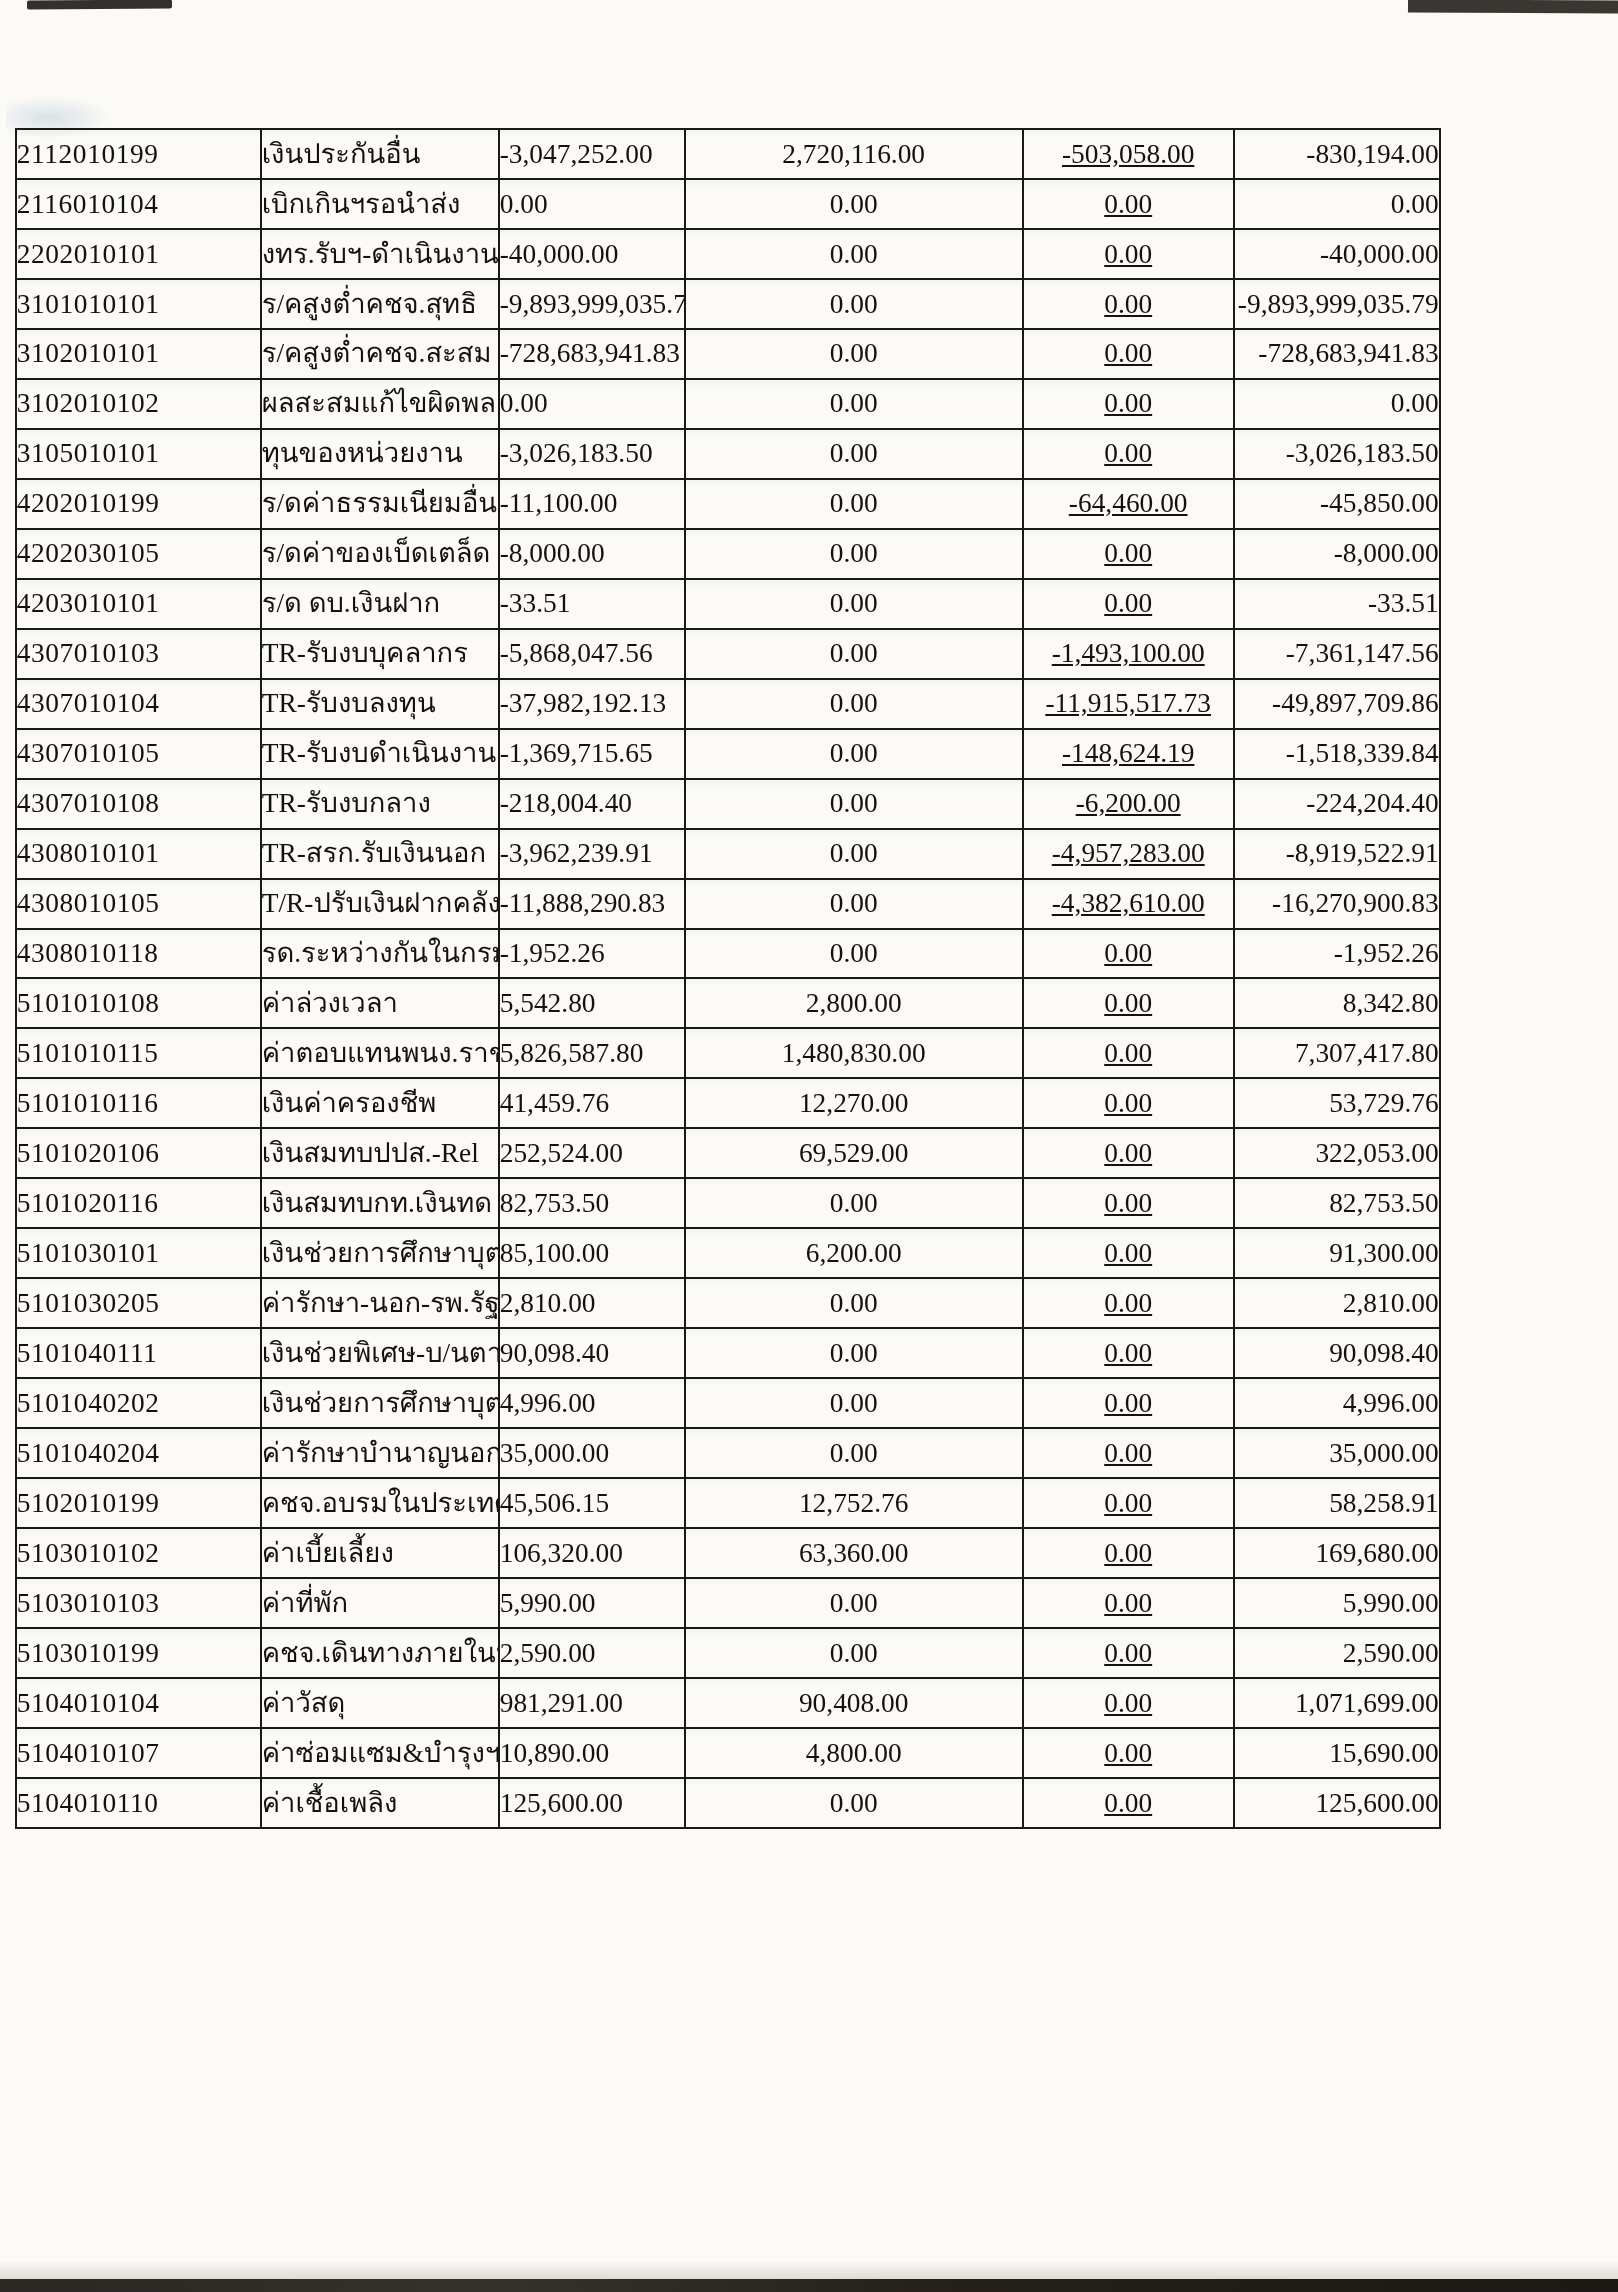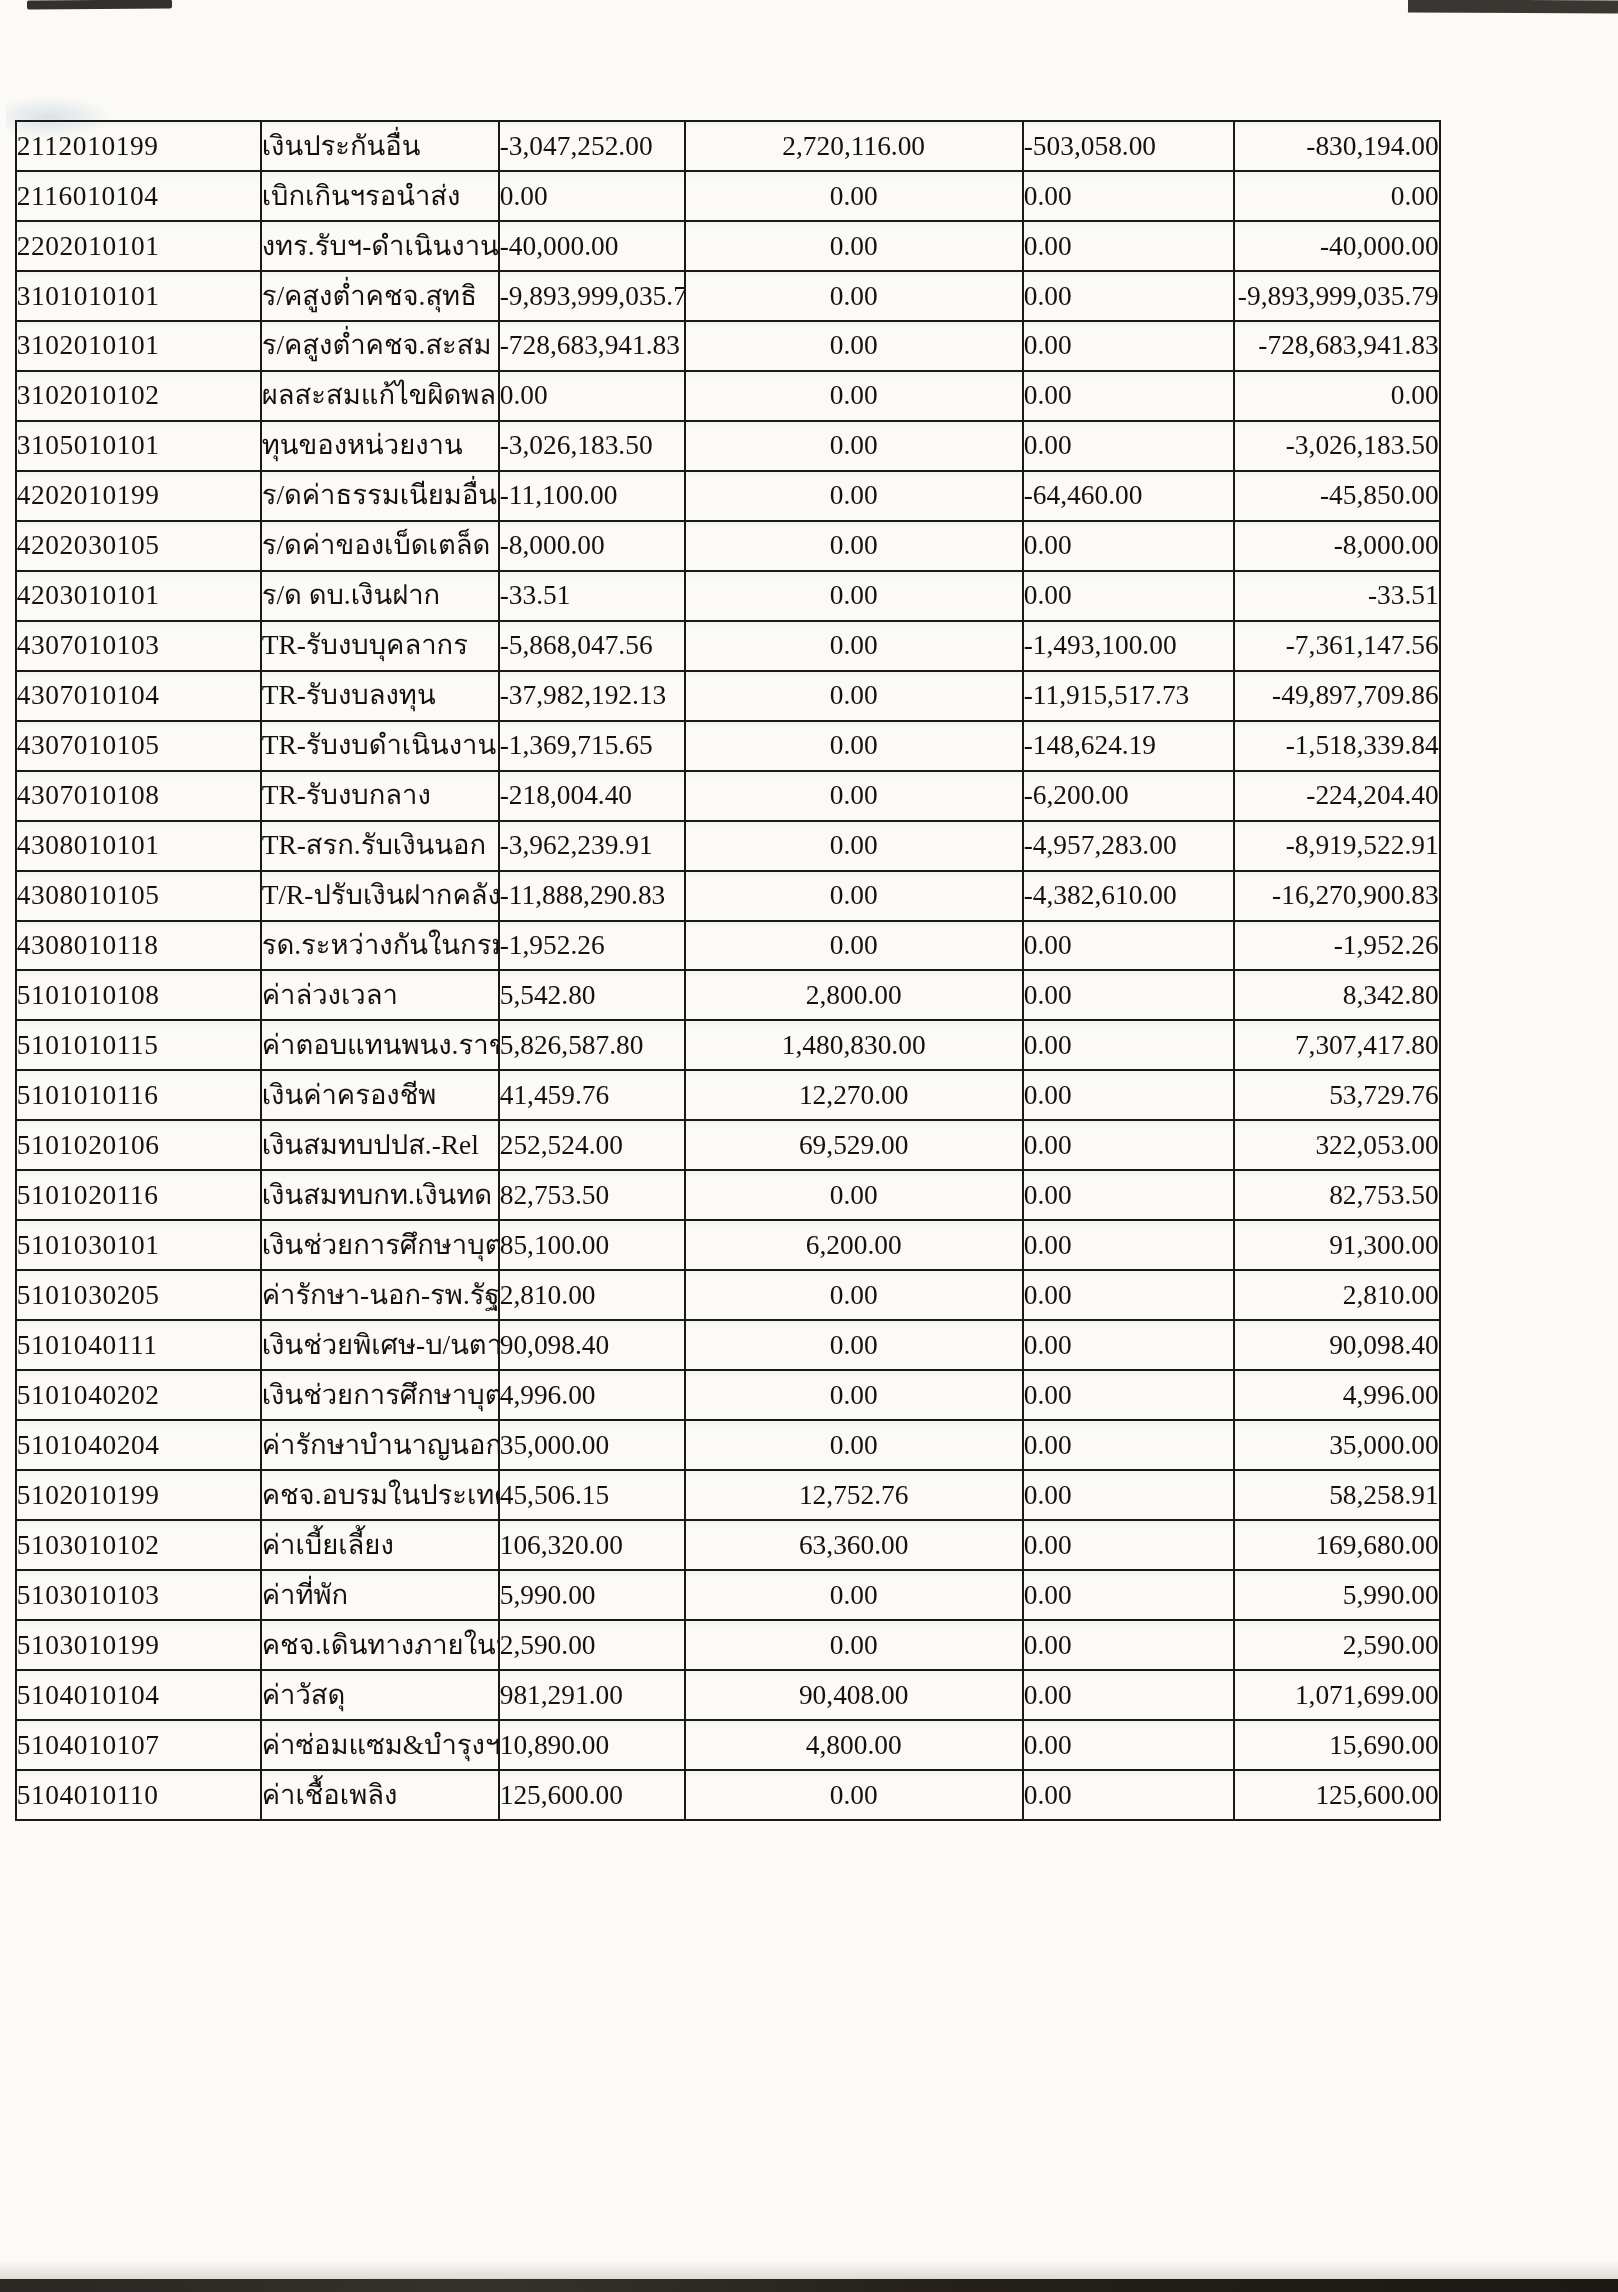--- a/index.html
+++ b/index.html
@@ -21,38 +21,38 @@
   
   .mark-tl{position:absolute;left:27.4px;top:0;width:145px;height:8.8px;background:#34312d;transform:rotate(-.4deg);border-radius:2px;}
   .mark-tr{position:absolute;left:1408px;top:0;width:210px;height:12.7px;background:#3a3733;transform:rotate(.3deg);}
   .smudge{position:absolute;left:5.9px;top:96px;width:108px;height:43px;
     background:radial-gradient(ellipse at 40% 50%, rgba(190,205,218,.55), rgba(190,205,218,0) 70%);}
   .pre-bar{position:absolute;left:0;top:2260px;width:1618px;height:18.6px;
     background:linear-gradient(180deg, rgba(201,196,186,0) 0%, rgba(201,196,186,.55) 100%);}
   .bottom-bar{position:absolute;left:0;top:2279px;width:1618px;height:13.7px;
     background:linear-gradient(90deg,#2a2724 0%,#35312c 30%,#242019 60%,#1b1916 100%);}
   
-  .tbl-wrap{position:absolute;left:14.7px;top:120px;width:1424px;height:1701px;}
+  .tbl-wrap{position:absolute;left:14.7px;top:128px;width:1424px;height:1701px;}
   table.fin{
     width:1424px;height:1701px;
     border-collapse:collapse;table-layout:fixed;
   }
   table.fin td{
     border:2px solid var(--line);
     font-size:27.4px;line-height:1.05;
     vertical-align:middle;
     white-space:nowrap;overflow:hidden;
     background:linear-gradient(180deg, rgba(226,233,240,.35) 0px, rgba(255,255,255,0) 6.9px);
     padding:0;
   }
   td.code{text-align:left;padding-left:7.8px;letter-spacing:0.6px;}
   td.name{text-align:left;padding-left:4.9px;}
   td.v1{padding-right:8.8px;}
   td.v2{text-align:center;padding-right:153px;}
-  td.v3{text-align:left;padding-right:8.8px;}
+  td.v3{text-align:center;padding-right:8.8px;text-decoration:underline;}
   td.v4{text-align:right;padding-right:8.8px;margin-left:36px;}
   table.fin{border:2.9px solid var(--line);}
 </style>
 </head>
 <body>
 
 <div class="page">
   <div class="mark-tl"></div>
   <div class="mark-tr"></div>
   <div class="smudge"></div>

